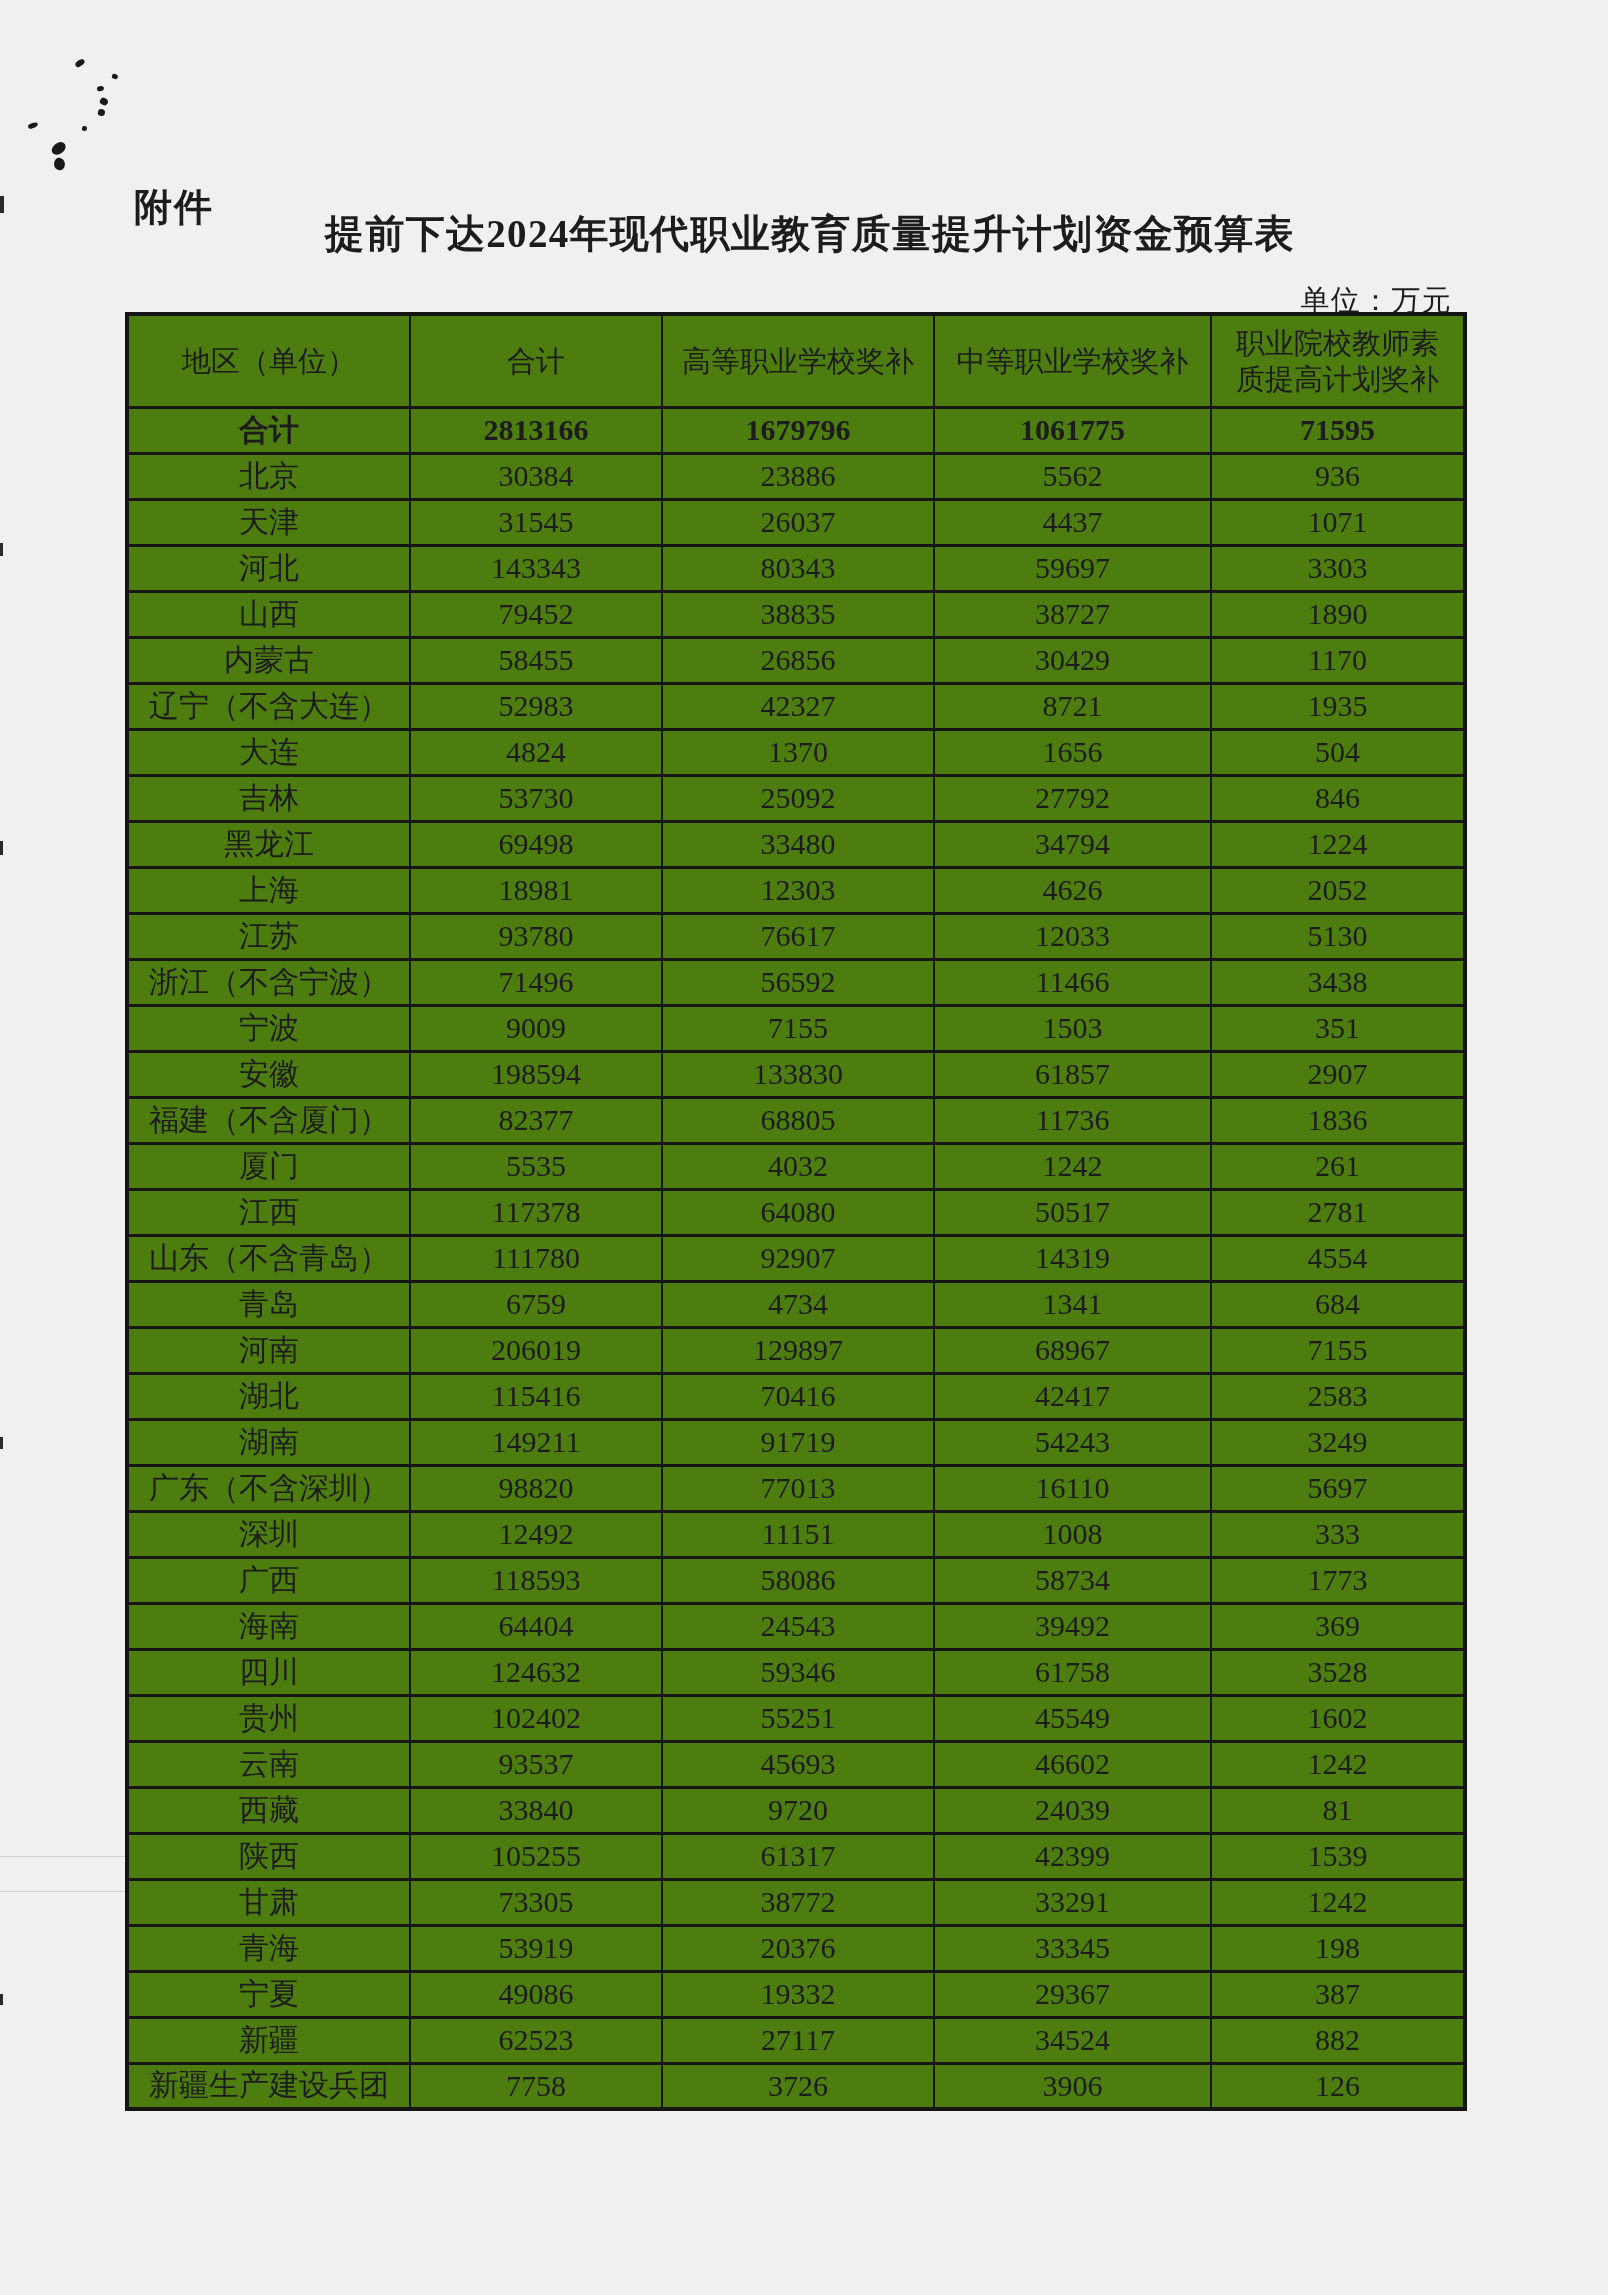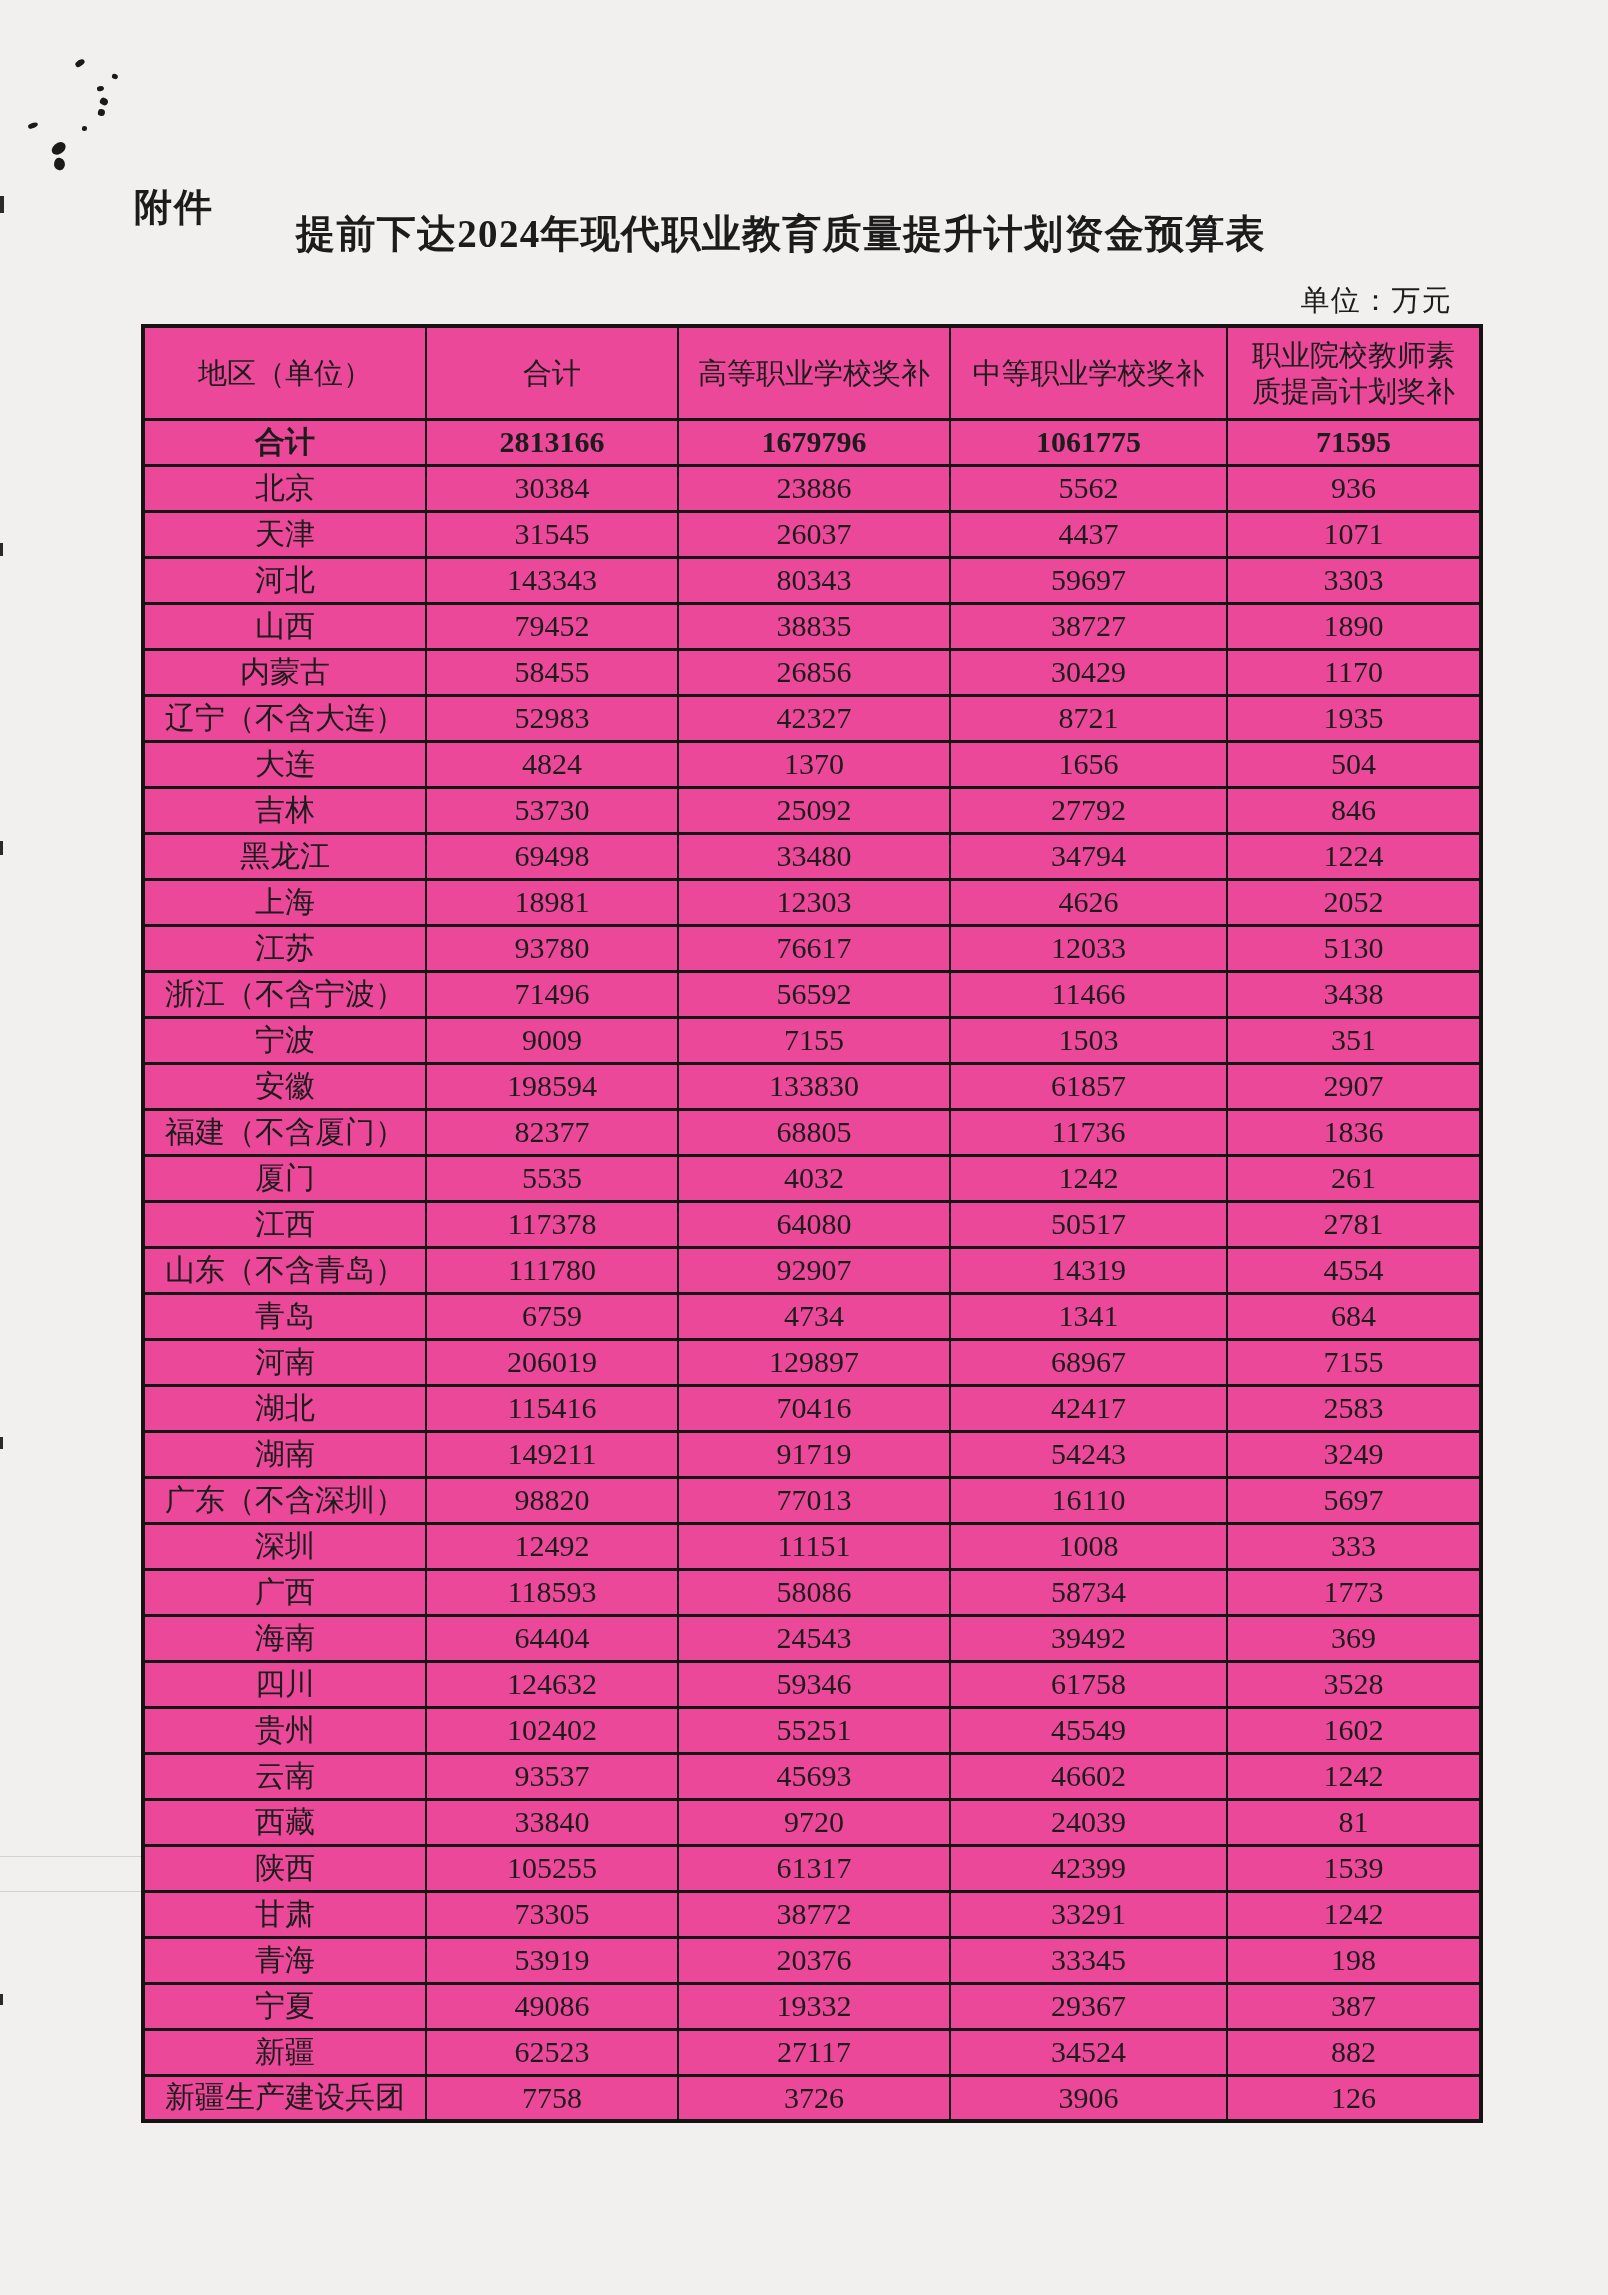--- a/index.html
+++ b/index.html
@@ -20,38 +20,37 @@
   
   .streak { position: absolute; left: 0; height: 1.3px; background: rgba(120,120,118,0.25); }
   .edge-mark { position: absolute; left: 0; background: #2a2a2a; }
 
   .attachment {
     position: absolute; left: 134px; top: 182px;
     font-family: "Liberation Sans", "DejaVu Sans", sans-serif;
     font-size: 38px; font-weight: 700; letter-spacing: 2px;
   }
   .title {
-    position: absolute; left: 112px; top: 207px; width: 1338px;
+    position: absolute; left: 141px; top: 207px; width: 1338px;
     text-align: center;
     font-size: 39px; font-weight: 700; letter-spacing: 1.3px;
     white-space: nowrap;
   }
   .unit-note {
     position: absolute; top: 281px; left: 125px; width: 1327px;
     text-align: right;
     font-size: 29px; letter-spacing: 1.3px;
   }
 
   table.budget {
-    position: absolute; left: 125px; top: 324px;
+    position: absolute; left: 125px; top: 312px;
     width: 1338px;
     border-collapse: collapse;
     table-layout: fixed;
-    background: #ec4899;
-    margin-left: 16px;
+    background: #4d7c0f;
   }
   table.budget th, table.budget td {
     border: 2.6px solid #161616;
     border-top-width: 3.9px; border-bottom-width: 3.9px;
     text-align: center; vertical-align: middle;
     padding: 0 3.9px;
     overflow: hidden;
   }
   table.budget { border: 4.6px solid #141414; }
   thead tr { height: 93px; }

